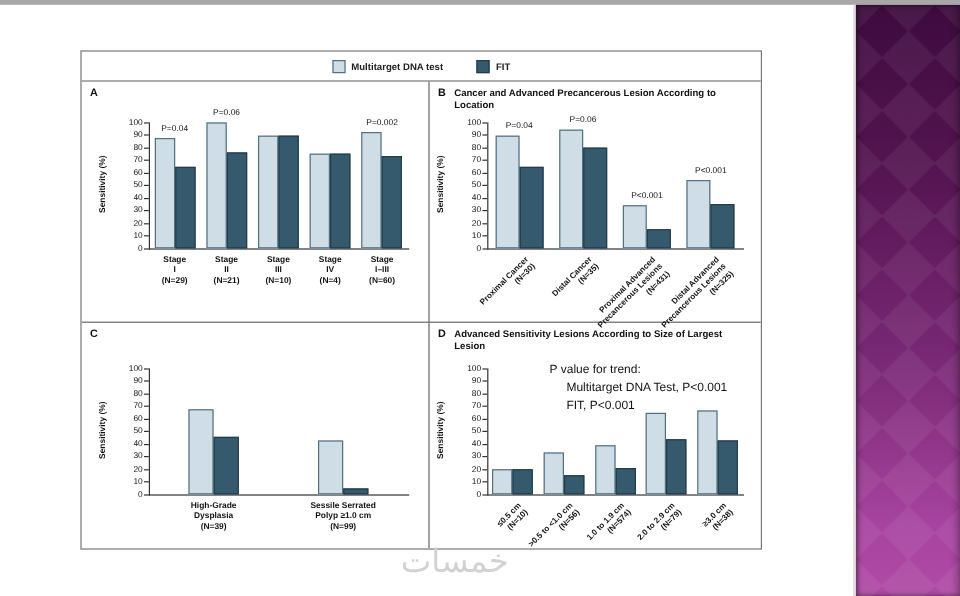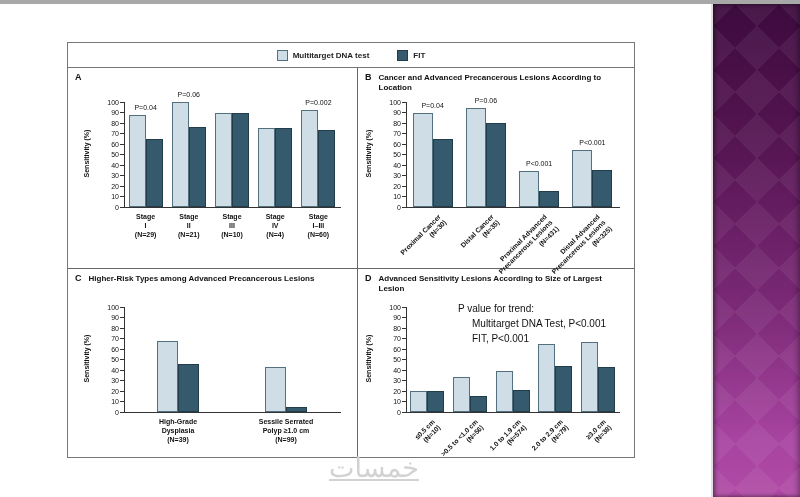--- a/index.html
+++ b/index.html
@@ -29,21 +29,21 @@
   .ptext { font-size:8px; line-height:1.3; padding-top:1px; }
   .ylab { position:absolute; width:90px; text-align:center; font-size:7px; font-weight:bold; color:#111; transform:rotate(-90deg); }
   .plot { position:absolute; border-left:1px solid #333; border-bottom:1px solid #333; }
   .tickl { position:absolute; width:22px; text-align:right; font-size:7px; color:#111; line-height:1; }
   .tickm { position:absolute; width:4px; height:1px; background:#333; }
   .bar { position:absolute; border:1px solid; box-sizing:border-box; }
   .plab { position:absolute; width:70px; text-align:center; font-size:7px; color:#111; }
   .xlab { position:absolute; text-align:center; font-size:7px; font-weight:bold; line-height:1.3; color:#111; }
   .xlab.rot { text-align:right; transform:rotate(-45deg); transform-origin:100% 0; line-height:1.25; font-size:6.8px; }
   .anno { position:absolute; font-size:10px; color:#111; line-height:1.5; white-space:nowrap; }
-  .watermark { position:absolute; left:324px; top:452px; width:100px; font-size:27px; color:#d2d2d2; direction:rtl; text-align:center;text-decoration:underline; }
+  .watermark { position:absolute; left:334px; top:452px; width:100px; font-size:27px; color:#d2d2d2; direction:rtl; text-align:left; }
 </style>
 </head>
 <body>
 
 <div class="stage">
   <div class="topline"></div>
   <div class="sidebar"></div>
 
   <div class="figure">
     <div class="legend">
@@ -100,21 +100,21 @@
           <div class="bar" style="left: 207.2px; top: 60.25px; width: 17px; height: 78.75px; background: rgb(53, 89, 109); border-color: rgb(34, 60, 74);"></div>
           <div class="xlab" style="left: 162.2px; top: 144px; width: 90px;">Stage<br>IV<br>(N=4)</div>
           <div class="bar" style="left: 233.4px; top: 42.4px; width: 17px; height: 96.6px; background: rgb(207, 221, 230); border-color: rgb(83, 112, 127);"></div>
           <div class="bar" style="left: 250.4px; top: 62.35px; width: 17px; height: 76.65px; background: rgb(53, 89, 109); border-color: rgb(34, 60, 74);"></div>
           <div class="plab" style="left: 215.4px; top: 31.4px;">P=0.002</div>
           <div class="xlab" style="left: 205.4px; top: 144px; width: 90px;">Stage<br>I–III<br>(N=60)</div>
         </div>
       <div class="panel bB" id="panel-B">
           <div class="ptitle">
             <div class="pletter">B</div>
-            <div class="ptext">Cancer and Advanced Precancerous Lesions According to Location</div>
+            <div class="ptext">Cancer and Advanced Precancerous Lesion According to Location</div>
           </div>
           <div class="ylab" style="left: -35px; top: 81.5px;">Sensitivity (%)</div>
           <div class="plot" style="left: 48px; top: 34px; width: 213px; height: 105px;"></div>
           <div class="tickl" style="left: 21px; top: 135.5px;">0</div>
           <div class="tickm" style="left: 44px; top: 138.5px;"></div>
           <div class="tickl" style="left: 21px; top: 125px;">10</div>
           <div class="tickm" style="left: 44px; top: 128px;"></div>
           <div class="tickl" style="left: 21px; top: 114.5px;">20</div>
           <div class="tickm" style="left: 44px; top: 117.5px;"></div>
           <div class="tickl" style="left: 21px; top: 104px;">30</div>
@@ -146,21 +146,20 @@
           <div class="plab" style="left: 146.125px; top: 92.3px;">P&lt;0.001</div>
           <div class="xlab rot" style="left: 93.125px; top: 145px; width: 92px;">Proximal Advanced<br>Precancerous Lesions<br>(N=431)</div>
           <div class="bar" style="left: 214.375px; top: 82.3px; width: 20px; height: 56.7px; background: rgb(207, 221, 230); border-color: rgb(83, 112, 127);"></div>
           <div class="bar" style="left: 234.375px; top: 102.25px; width: 20px; height: 36.75px; background: rgb(53, 89, 109); border-color: rgb(34, 60, 74);"></div>
           <div class="plab" style="left: 199.375px; top: 71.3px;">P&lt;0.001</div>
           <div class="xlab rot" style="left: 146.375px; top: 145px; width: 92px;">Distal Advanced<br>Precancerous Lesions<br>(N=325)</div>
         </div>
       <div class="panel bR" id="panel-C">
           <div class="ptitle">
             <div class="pletter">C</div>
-            <div class="ptext">Higher-Risk Types among Advanced Precancerous Lesions</div>
           </div>
           <div class="ylab" style="left: -27px; top: 85.5px;">Sensitivity (%)</div>
           <div class="plot" style="left: 56px; top: 38px; width: 216px; height: 105px;"></div>
           <div class="tickl" style="left: 29px; top: 139.5px;">0</div>
           <div class="tickm" style="left: 52px; top: 142.5px;"></div>
           <div class="tickl" style="left: 29px; top: 129px;">10</div>
           <div class="tickm" style="left: 52px; top: 132px;"></div>
           <div class="tickl" style="left: 29px; top: 118.5px;">20</div>
           <div class="tickm" style="left: 52px; top: 121.5px;"></div>
           <div class="tickl" style="left: 29px; top: 108px;">30</div>

